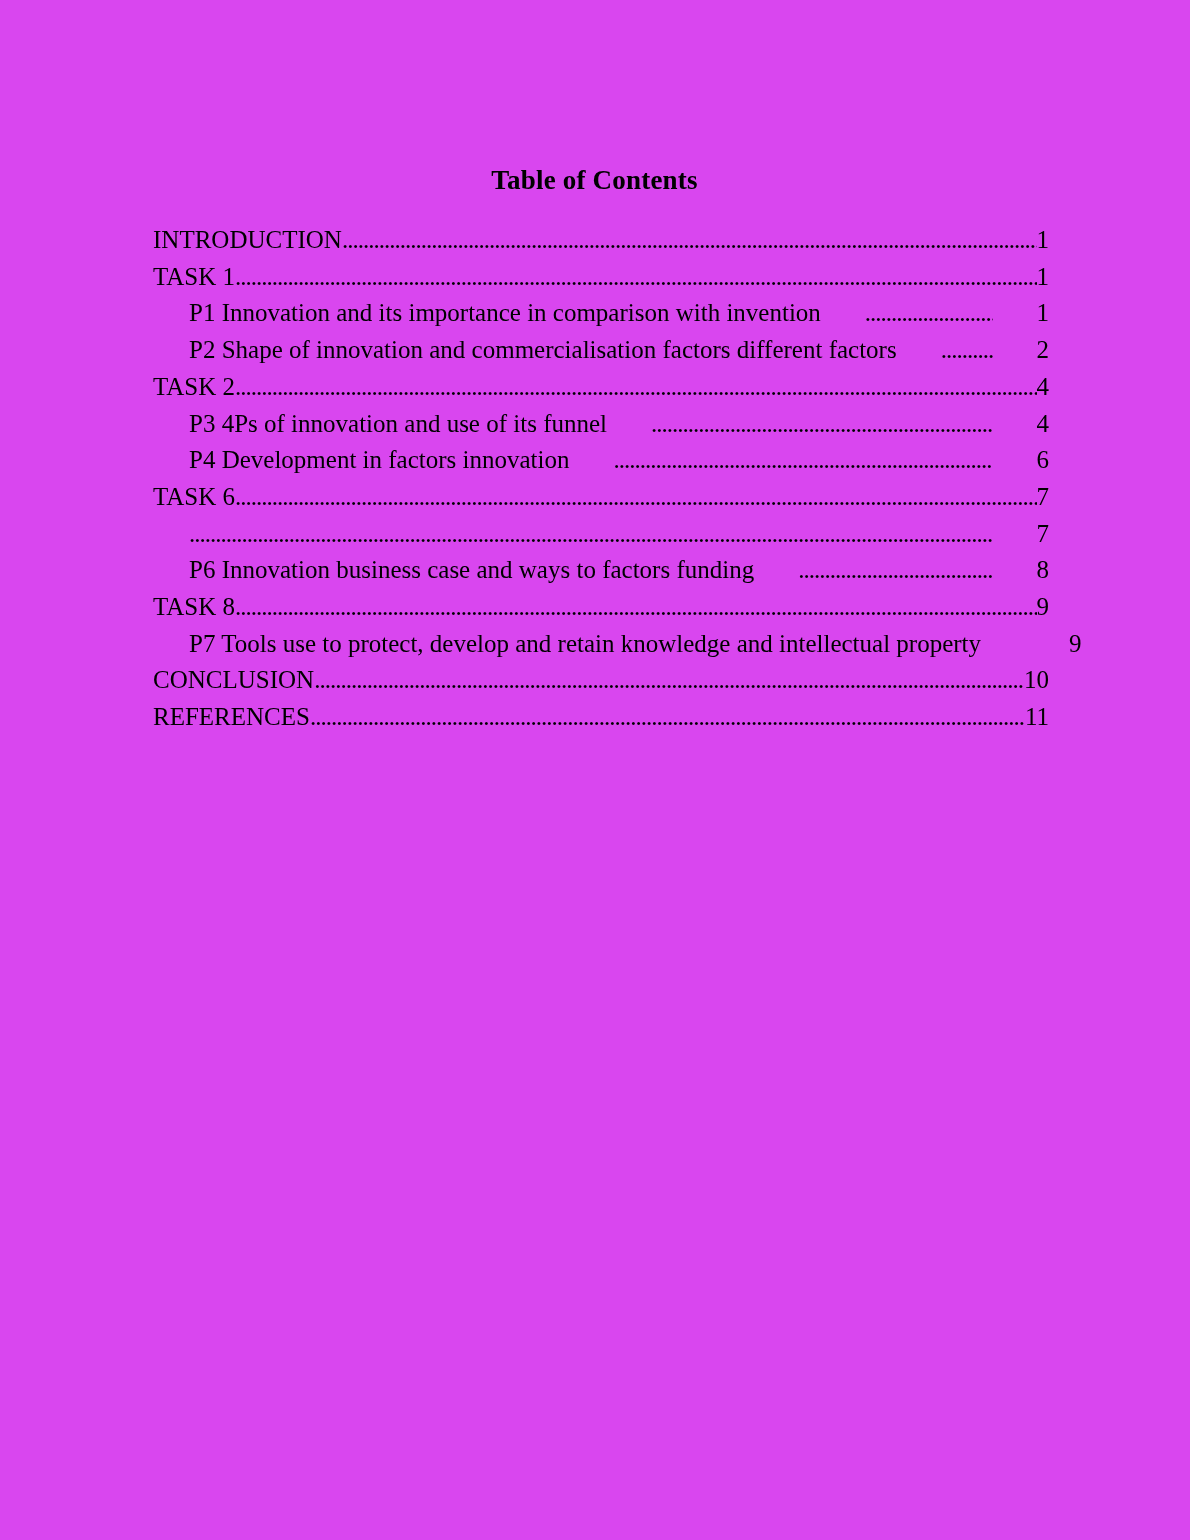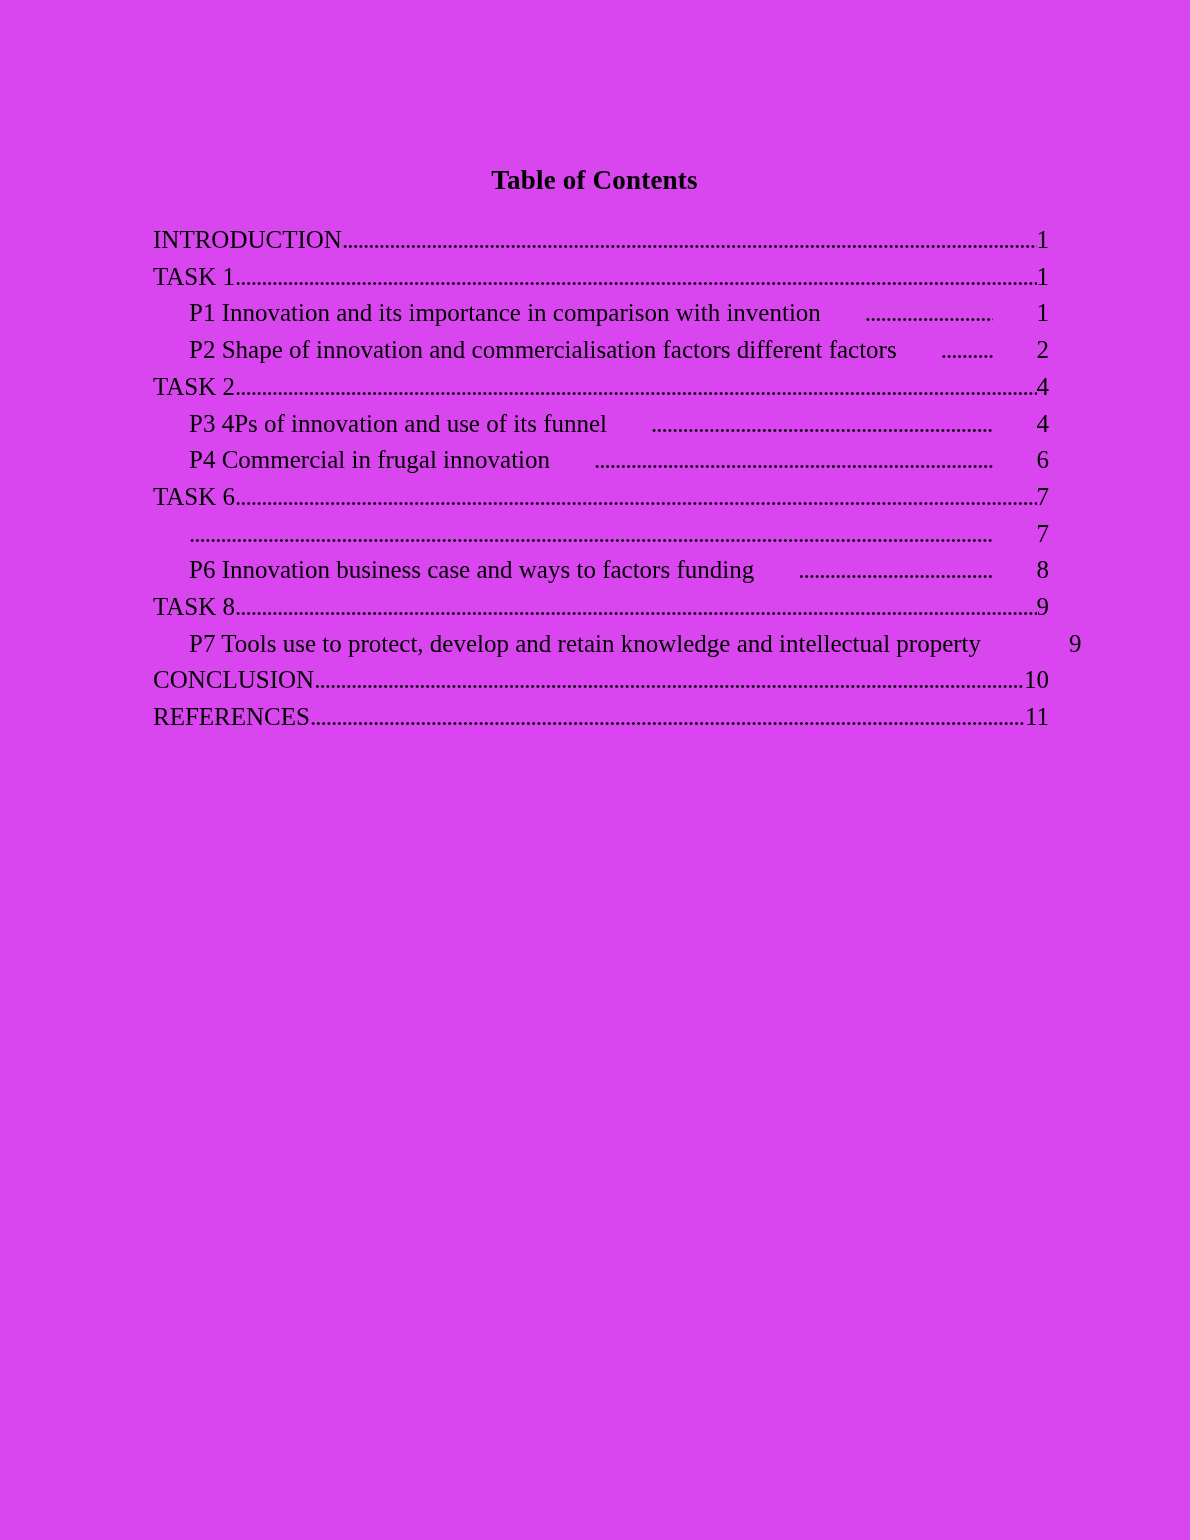--- a/index.html
+++ b/index.html
@@ -97,21 +97,21 @@
         <span class="toc-label">TASK 2</span>
         <span class="toc-leader" aria-hidden="true">....................................................................................................................................................................................................................................................................</span>
         <span class="toc-page">4</span>
       </div>
       <div class="toc-row level-1">
         <span class="toc-label">P3 4Ps of innovation and use of its funnel</span>
         <span class="toc-leader" aria-hidden="true">....................................................................................................................................................................................................................................................................</span>
         <span class="toc-page">4</span>
       </div>
       <div class="toc-row level-1">
-        <span class="toc-label">P4 Commercial in frugal innovation</span>
+        <span class="toc-label">P4 Development in factors innovation</span>
         <span class="toc-leader" aria-hidden="true">....................................................................................................................................................................................................................................................................</span>
         <span class="toc-page">6</span>
       </div>
       <div class="toc-row level-0">
         <span class="toc-label">TASK 6</span>
         <span class="toc-leader" aria-hidden="true">....................................................................................................................................................................................................................................................................</span>
         <span class="toc-page">7</span>
       </div>
       <div class="toc-row level-1">
         <span class="toc-leader" aria-hidden="true">....................................................................................................................................................................................................................................................................</span>

